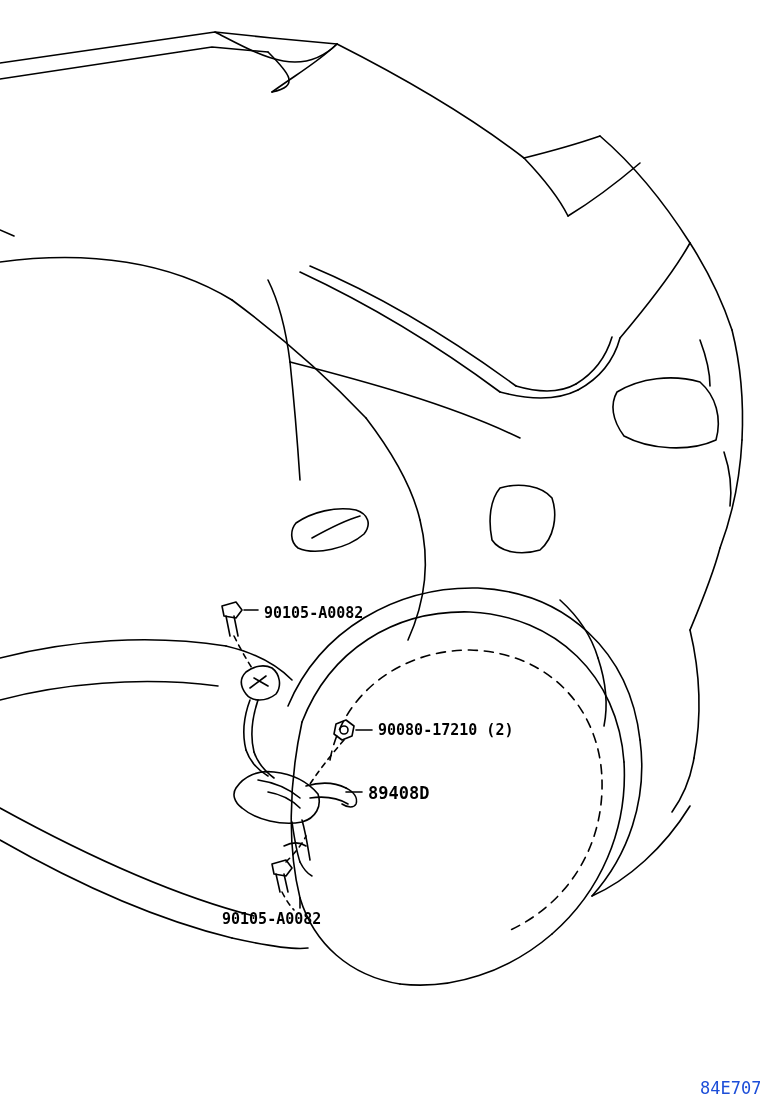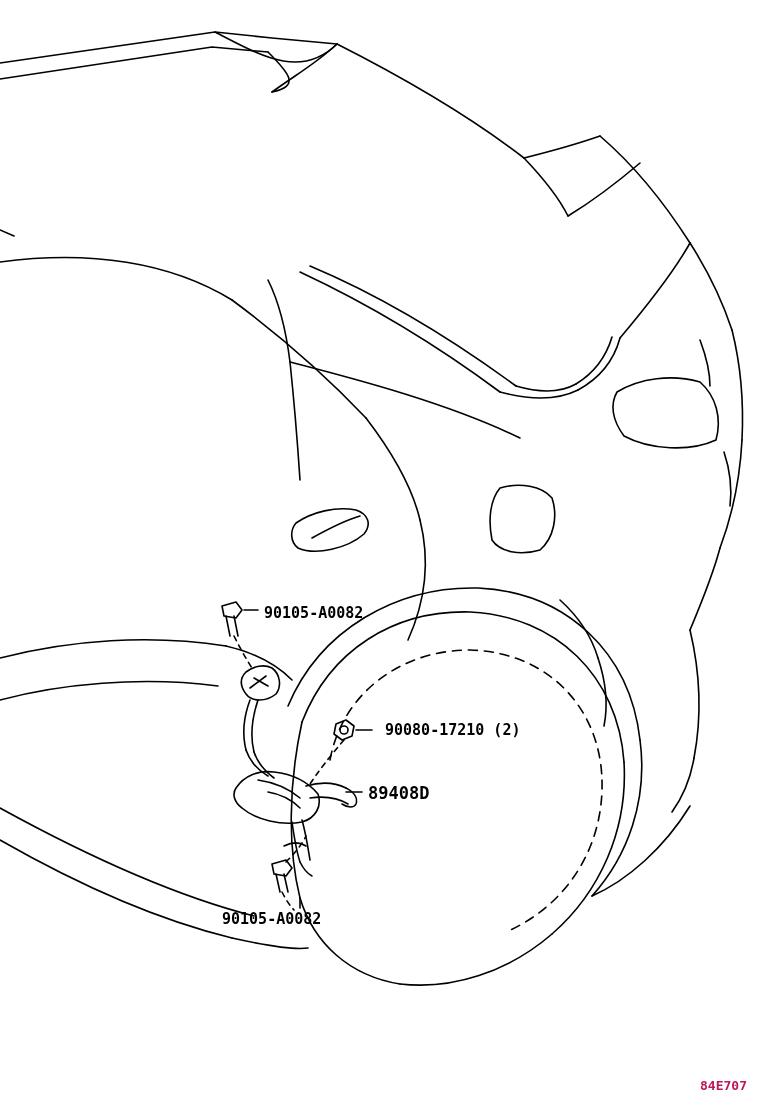--- a/index.html
+++ b/index.html
@@ -40,26 +40,26 @@
   .callout-label {
     font-size: 15px;
     color: #000000;
   }
   .part-label {
     font-size: 17px;
     color: #000000;
     text-align: right;
   }
   .figure-code {
-    font-size: 13px;
-    color: #be185d;
-    font-weight: bold;
+    font-size: 17px;
+    color: #1d4ed8;
+    font-weight: normal;
   }
   #lbl-top-bolt { left: 264px; top: 604px; }
-  #lbl-nut      { left: 378px; top: 721px; margin-left: 7px; }
+  #lbl-nut      { left: 378px; top: 721px; }
   #lbl-sensor   { left: 368px; top: 783px; }
   #lbl-bot-bolt { left: 222px; top: 910px; }
   #lbl-figcode  { left: 700px; top: 1078px; }
 </style>
 </head>
 <body>
 
 <div id="diagram-root">
 
   <svg class="art" viewBox="0 0 760 1112" aria-hidden="true">

